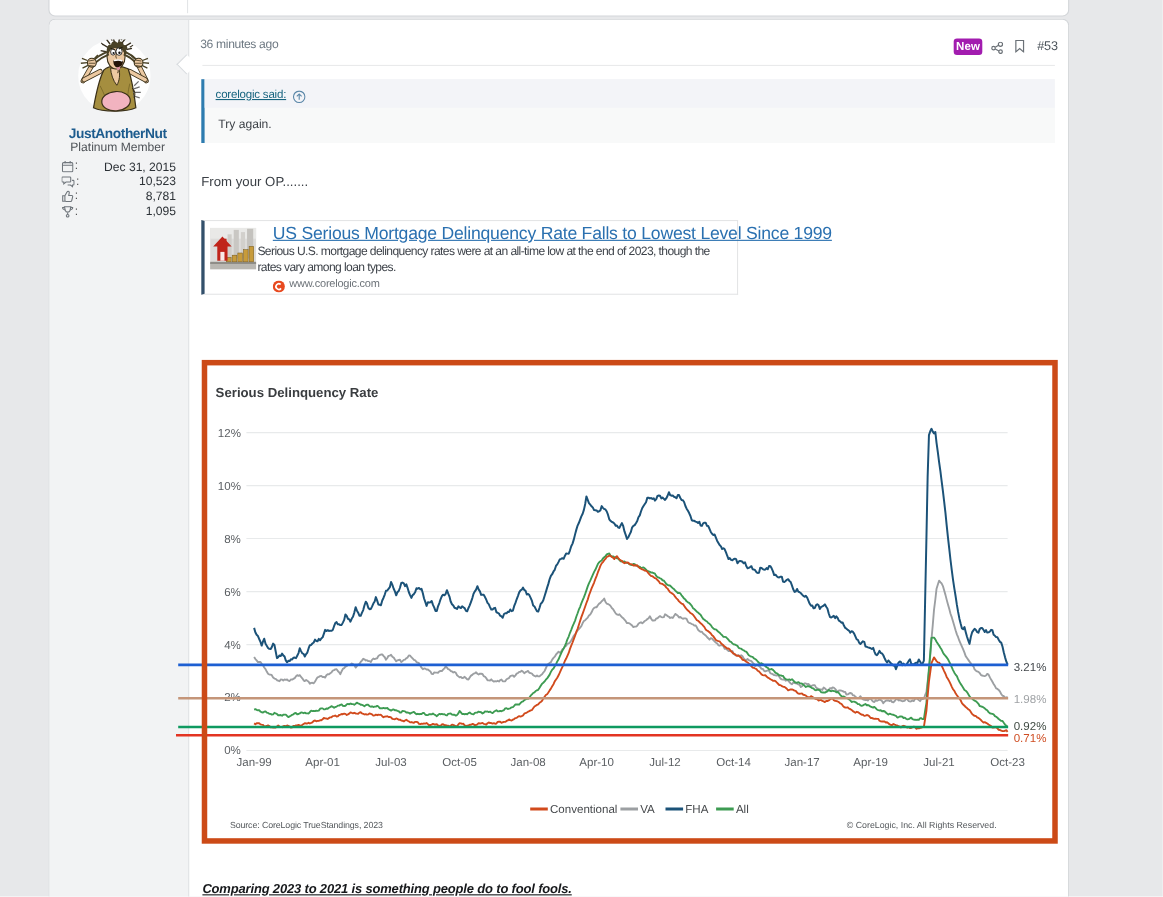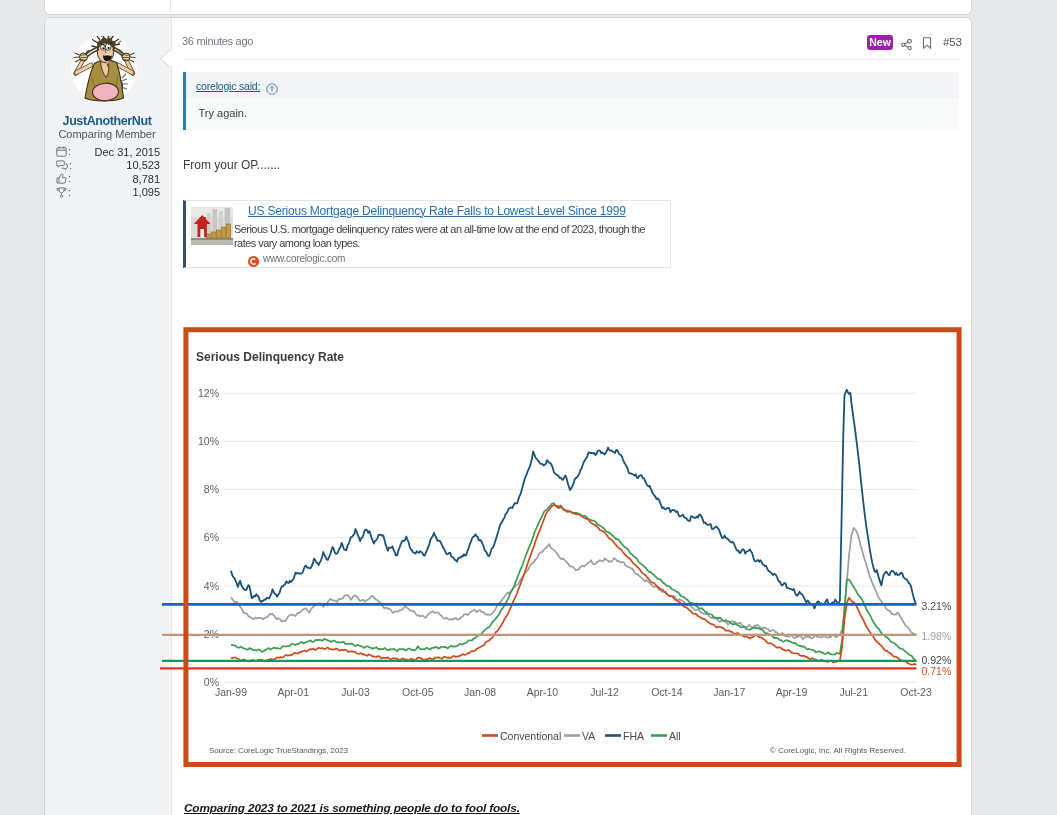--- a/index.html
+++ b/index.html
@@ -65,21 +65,21 @@
 <path d="M29.5 7.8 l4 1.5 M40.5 6.8 l-3.5 1.8" stroke="#26200f" stroke-width="1" fill="none"></path>
 
 <path d="M34.8 13 C34.2 15 34 16.5 35.2 17" stroke="#3a3018" stroke-width="0.8" fill="none"></path>
 
 <path d="M32 19 C34.5 17.8 39 18 40.8 19.5 C41 22 39.5 24.5 37 25.2 C34 25.8 32 23.5 32 19 Z" fill="#231409"></path>
 <path d="M32.5 19.2 C35 18.4 38.5 18.5 40.3 19.6" stroke="#fff" stroke-width="1.2" fill="none"></path>
 <path d="M35.5 25 C36.5 27 36.8 29 36 30.5" stroke="#3a3018" stroke-width="0.9" fill="none"></path>
 <path d="M34.8 24.8 C36.2 25.4 37.5 25 38.2 24.2 C38.6 26.2 37.8 27.6 36.5 27.8 C35.4 27.9 34.8 26.5 34.8 24.8 Z" fill="#d98f9e"></path>
 </svg>
 <div class="abs" style="left:44px;top:114px;width:126px;text-align:center;font-size:12.5px;letter-spacing:-0.4px;font-weight:bold;color:#1d5c8e;">JustAnotherNut</div>
-<div class="abs" style="left:44px;top:128px;width:126px;text-align:center;font-size:11px;color:#4e5257;">Comparing Member</div>
+<div class="abs" style="left:44px;top:128px;width:126px;text-align:center;font-size:11px;color:#4e5257;">Platinum Member</div>
 
 <div class="abs" style="left:56px;top:145px;width:104px;font-size:11px;color:#2c3136;">
   <div style="height:13.6px;position:relative;">
     <span style="position:absolute;left:0;top:1px;"><svg width="11" height="11" viewBox="0 0 11 11" fill="none" stroke="#70767c" stroke-width="1">
           <rect x="0.8" y="1.8" width="9.4" height="8.4" rx="1"></rect>
           <line x1="3.2" y1="0.3" x2="3.2" y2="2.5"></line>
           <line x1="7.8" y1="0.3" x2="7.8" y2="2.5"></line>
           <line x1="0.8" y1="4.2" x2="10.2" y2="4.2"></line>
         </svg></span>
       <span style="position:absolute;left:12px;top:0px;color:#555;">:</span>
@@ -155,21 +155,21 @@
         <rect x="21.5" y="25" width="4.5" height="6"></rect>
         <rect x="27" y="23" width="4.5" height="8"></rect>
         <rect x="32.5" y="20" width="4.5" height="11"></rect>
         <rect x="38" y="17" width="4.5" height="14"></rect>
 </g>
 
 <path d="M3 17 L12 8 L21 17 L17 17 L17 30 L7 30 L7 17 Z" fill="#c0241a"></path>
 <rect x="10" y="22" width="4" height="8" fill="#fff" opacity="0.9"></rect>
 <rect x="13" y="10" width="3" height="5" fill="#c0241a"></rect>
 </svg>
-  <div style="position:absolute;left:62px;top:3px;font-size:12px;letter-spacing:-0.2px;color:#2a70b0;text-decoration:underline;white-space:nowrap;text-align:center;">US Serious Mortgage Delinquency Rate Falls to Lowest Level Since 1999</div>
+  <div style="position:absolute;left:62px;top:3px;font-size:16px;letter-spacing:-0.2px;color:#2a70b0;text-decoration:underline;white-space:nowrap;text-align:center;">US Serious Mortgage Delinquency Rate Falls to Lowest Level Since 1999</div>
   <div style="position:absolute;left:48px;top:21px;font-size:11px;letter-spacing:-0.55px;line-height:14.5px;color:#3e434a;white-space:nowrap;">Serious U.S. mortgage delinquency rates were at an all-time low at the end of 2023, though the<br>rates vary among loan types.</div>
   <div style="position:absolute;left:62px;top:52px;"><svg width="11" height="11" viewBox="0 0 11 11">
         <circle cx="5.5" cy="5.5" r="5.5" fill="#e8491f"></circle>
         <circle cx="5.5" cy="5.5" r="2.6" fill="none" stroke="#fff" stroke-width="1.5" stroke-dasharray="12 4" transform="rotate(40 5.5 5.5)"></circle>
       </svg></div>
   <div style="position:absolute;left:77px;top:52.5px;font-size:10px;letter-spacing:-0.2px;color:#6c7278;">www.corelogic.com</div>
 </div>
 
 <svg class="abs" style="left:0;top:0;" width="1057" height="815" viewBox="0 0 1057 815">
 <rect x="188" y="332" width="768" height="430" fill="#fff"></rect>

